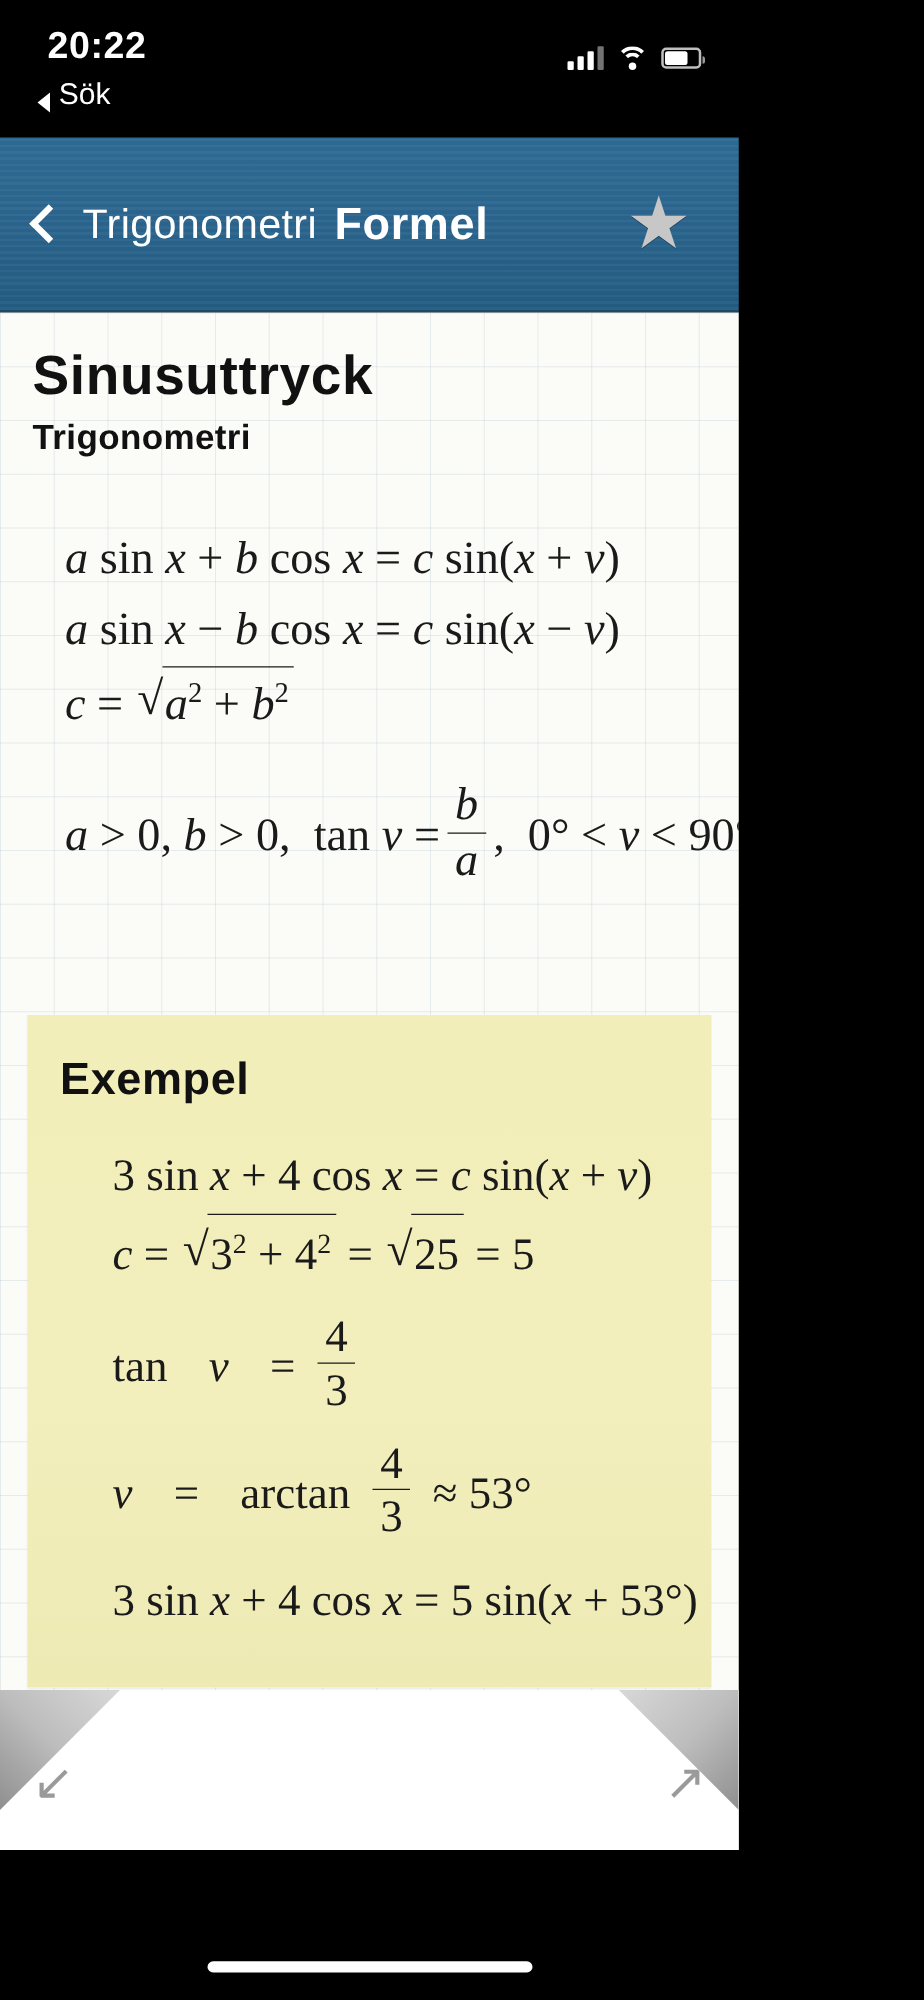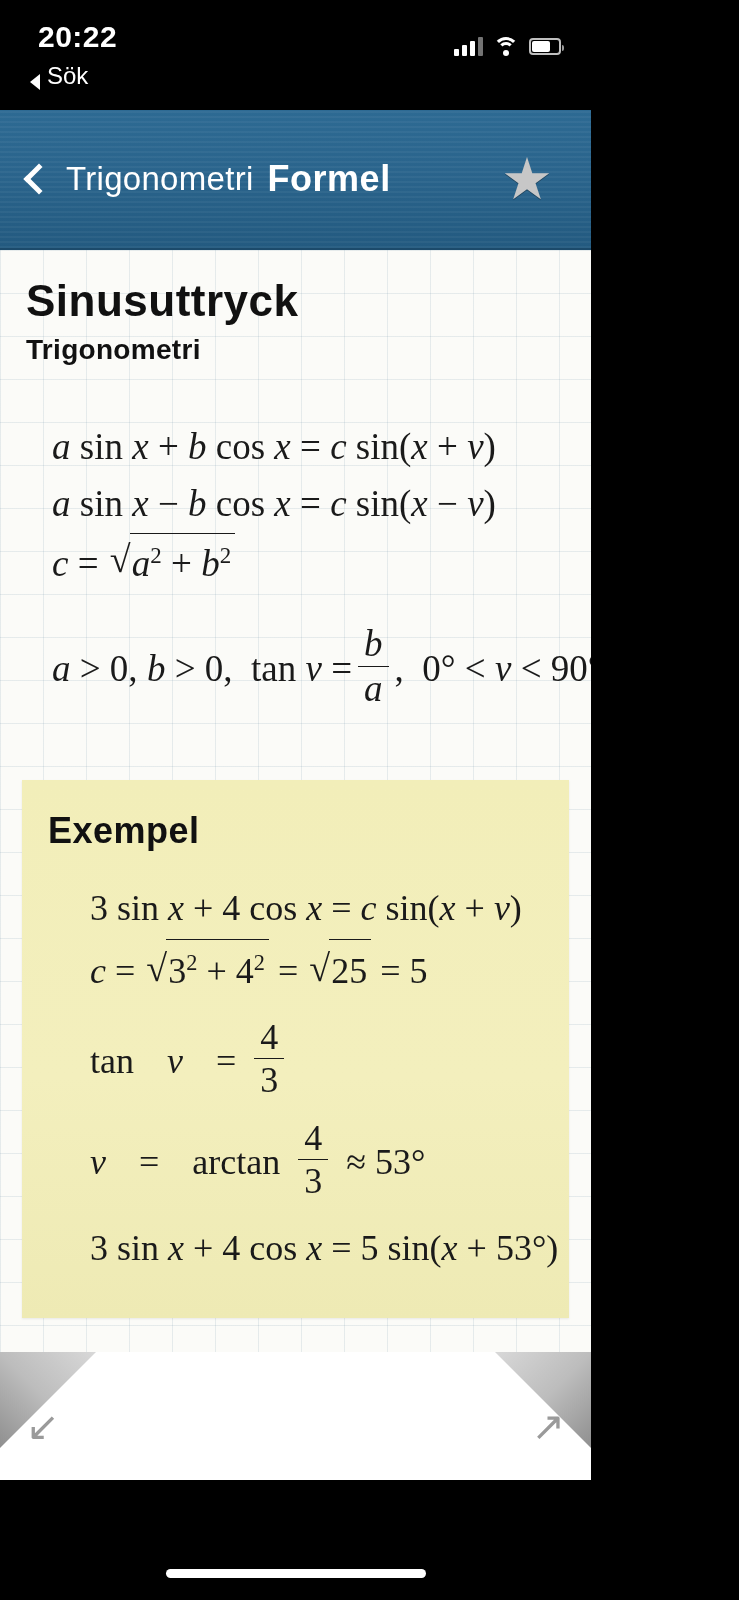--- a/index.html
+++ b/index.html
@@ -219,21 +219,21 @@
     margin-top: 32px;
     display: flex;
     align-items: center;
     white-space: nowrap;
   }
 
   
   .example {
     position: absolute;
     left: 22px; right: 22px;
-    top: 530px;
+    top: 562px;
     background: linear-gradient(180deg, #f2eeb9 0%, #f3efbd 55%, #eeeab4 100%);
     padding: 30px 0 38px 0;
     box-shadow: 0 1px 2px rgba(0,0,0,.08);
   }
   .example-title {
     font-size: 36px;
     font-weight: 700;
     color: #111;
     padding-left: 26px;
     letter-spacing: .5px;

